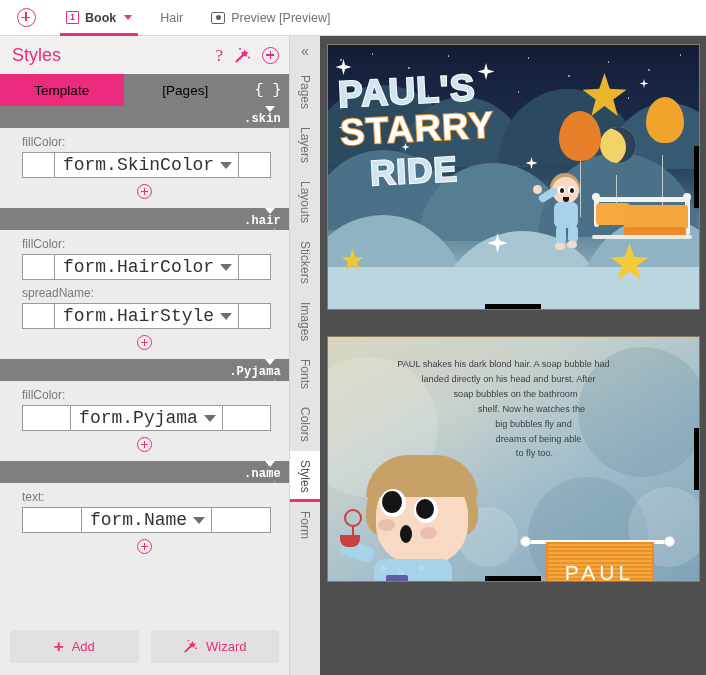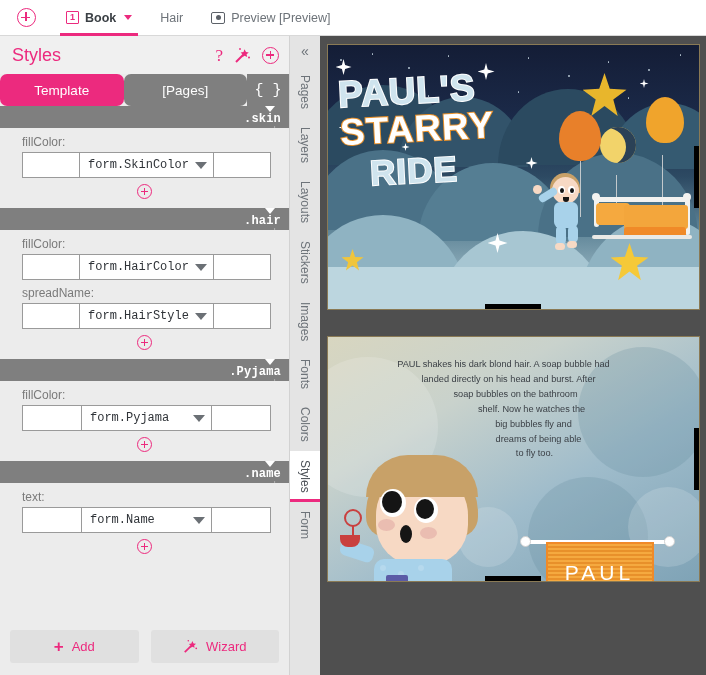--- a/index.html
+++ b/index.html
@@ -74,21 +74,21 @@
   .ico-plus-sm {
     width:17px; height:17px; border-radius:50%; border:1.5px solid #ec2a7e; position:relative;
   }
   .ico-plus-sm::before, .ico-plus-sm::after { content:""; position:absolute; background:#ec2a7e; }
   .ico-plus-sm::before { left:50%; top:3px; width:1.5px; height:8px; margin-left:-0.75px; }
   .ico-plus-sm::after  { top:50%; left:3px; height:1.5px; width:8px; margin-top:-0.75px; }
 
   .seg-row { display:flex; height:32px; flex:0 0 auto; }
   .seg {
     flex:1; display:flex; align-items:center; justify-content:center;
-    font-size:13.5px; color:#ffffff; background:#7f7f7f; cursor:default;border-radius:7px;
+    font-size:13.5px; color:#000000; background:#7f7f7f; cursor:default;
   }
   .seg.active { background:#ec2a7e; }
   .seg-braces {
     width:42px; background:#7f7f7f; color:#ffffff; font-size:15px;
     display:flex; align-items:center; justify-content:center;
     font-family:"Liberation Mono", monospace;
   }
 
   .panel-body { flex:1 1 auto; overflow:hidden; background:#ececec; }
 
@@ -108,21 +108,21 @@
 
   .sec-body { padding:6px 0 5px 0; background:#ececec; }
   .prop-label { font-size:12px; color:#7a7a7a; padding:1px 0 3px 22px; }
   .field-row { display:flex; padding:0 18px 0 22px; gap:0; }
   .fld {
     height:26px; background:#ffffff; border:1px solid #9a9a9a;
   }
   .fld.small { width:60px; }
   .fld.mid {
     flex:1; display:flex; align-items:center; padding:0 6px 0 8px;
-    font-family:"Liberation Mono", monospace; font-size:12px; color:#2f3338;
+    font-family:"Liberation Mono", monospace; font-size:18px; color:#2f3338;
     border-left:none; border-right:none; justify-content:space-between;
   }
   .fld.end { width:60px; }
   .sel-caret {
     width:0; height:0; border-left:6px solid transparent; border-right:6px solid transparent;
     border-top:7px solid #6b7075; margin-left:6px;
   }
   .addrow { display:flex; justify-content:center; padding:6px 0 4px 0; }
   .addrow .ico-plus-sm { width:15px; height:15px; }
   .addrow .ico-plus-sm::before { top:2.5px; height:7px; }

